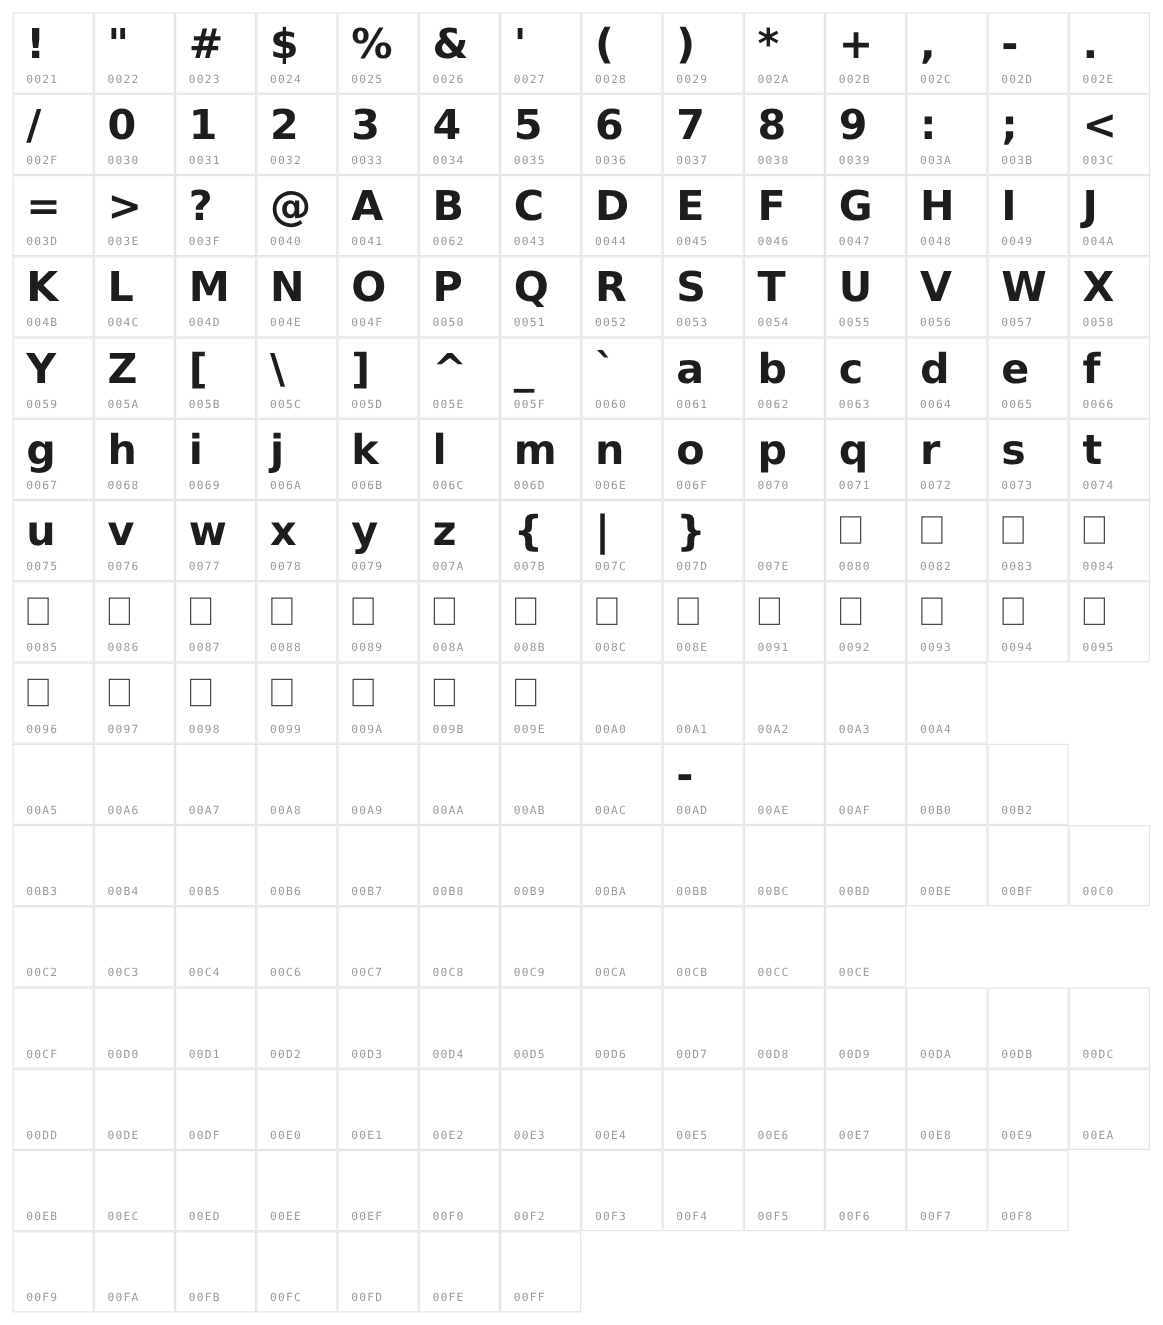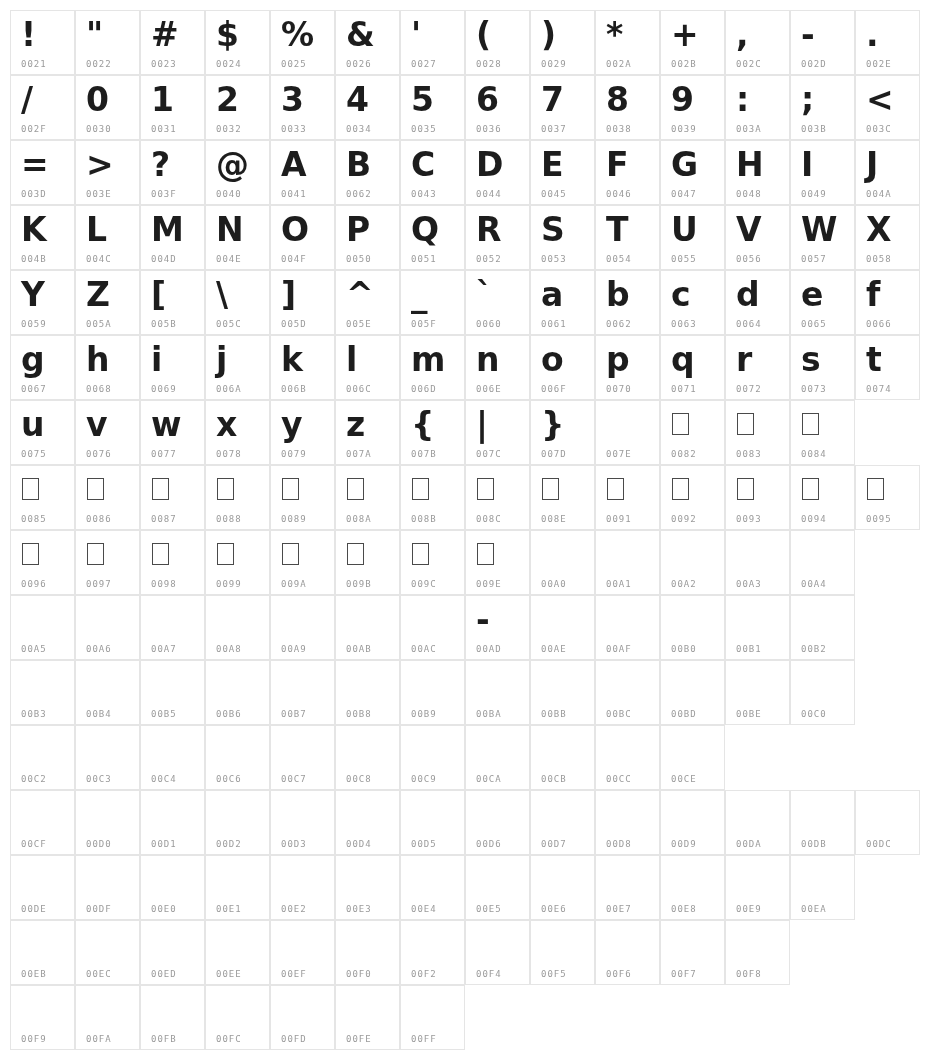--- a/index.html
+++ b/index.html
@@ -423,20 +423,24 @@
       </div>
       <div class="cell">
         <span class="glyph">}</span>
         <span class="label">007D</span>
       </div>
       <div class="cell">
         <span class="label">007E</span>
       </div>
       <div class="cell">
         <span class="notdef"></span>
+        <span class="label">0080</span>
+      </div>
+      <div class="cell">
+        <span class="notdef"></span>
         <span class="label">0082</span>
       </div>
       <div class="cell">
         <span class="notdef"></span>
         <span class="label">0083</span>
       </div>
       <div class="cell">
         <span class="notdef"></span>
         <span class="label">0084</span>
       </div>
@@ -519,24 +523,20 @@
       <div class="cell">
         <span class="notdef"></span>
         <span class="label">009A</span>
       </div>
       <div class="cell">
         <span class="notdef"></span>
         <span class="label">009B</span>
       </div>
       <div class="cell">
         <span class="notdef"></span>
-        <span class="label">009C</span>
-      </div>
-      <div class="cell">
-        <span class="notdef"></span>
         <span class="label">009E</span>
       </div>
       <div class="cell">
         <span class="label">00A0</span>
       </div>
       <div class="cell">
         <span class="label">00A1</span>
       </div>
       <div class="cell">
         <span class="label">00A2</span>
@@ -556,20 +556,23 @@
         <span class="label">00A6</span>
       </div>
       <div class="cell">
         <span class="label">00A7</span>
       </div>
       <div class="cell">
         <span class="label">00A8</span>
       </div>
       <div class="cell">
         <span class="label">00A9</span>
+      </div>
+      <div class="cell">
+        <span class="label">00AA</span>
       </div>
       <div class="cell">
         <span class="label">00AB</span>
       </div>
       <div class="cell">
         <span class="label">00AC</span>
       </div>
       <div class="cell">
         <span class="glyph">-</span>
         <span class="label">00AD</span>
@@ -577,23 +580,20 @@
       <div class="cell">
         <span class="label">00AE</span>
       </div>
       <div class="cell">
         <span class="label">00AF</span>
       </div>
       <div class="cell">
         <span class="label">00B0</span>
       </div>
       <div class="cell">
-        <span class="label">00B1</span>
-      </div>
-      <div class="cell">
         <span class="label">00B2</span>
       </div>
     </div>
     <div class="grid-row">
       <div class="cell">
         <span class="label">00B3</span>
       </div>
       <div class="cell">
         <span class="label">00B4</span>
       </div>
@@ -621,20 +621,23 @@
       <div class="cell">
         <span class="label">00BC</span>
       </div>
       <div class="cell">
         <span class="label">00BD</span>
       </div>
       <div class="cell">
         <span class="label">00BE</span>
       </div>
       <div class="cell">
+        <span class="label">00BF</span>
+      </div>
+      <div class="cell">
         <span class="label">00C0</span>
       </div>
     </div>
     <div class="grid-row">
       <div class="cell">
         <span class="label">00C2</span>
       </div>
       <div class="cell">
         <span class="label">00C3</span>
       </div>
@@ -705,20 +708,23 @@
       </div>
       <div class="cell">
         <span class="label">00DB</span>
       </div>
       <div class="cell">
         <span class="label">00DC</span>
       </div>
     </div>
     <div class="grid-row">
       <div class="cell">
+        <span class="label">00DD</span>
+      </div>
+      <div class="cell">
         <span class="label">00DE</span>
       </div>
       <div class="cell">
         <span class="label">00DF</span>
       </div>
       <div class="cell">
         <span class="label">00E0</span>
       </div>
       <div class="cell">
         <span class="label">00E1</span>
@@ -765,20 +771,23 @@
         <span class="label">00EE</span>
       </div>
       <div class="cell">
         <span class="label">00EF</span>
       </div>
       <div class="cell">
         <span class="label">00F0</span>
       </div>
       <div class="cell">
         <span class="label">00F2</span>
+      </div>
+      <div class="cell">
+        <span class="label">00F3</span>
       </div>
       <div class="cell">
         <span class="label">00F4</span>
       </div>
       <div class="cell">
         <span class="label">00F5</span>
       </div>
       <div class="cell">
         <span class="label">00F6</span>
       </div>

